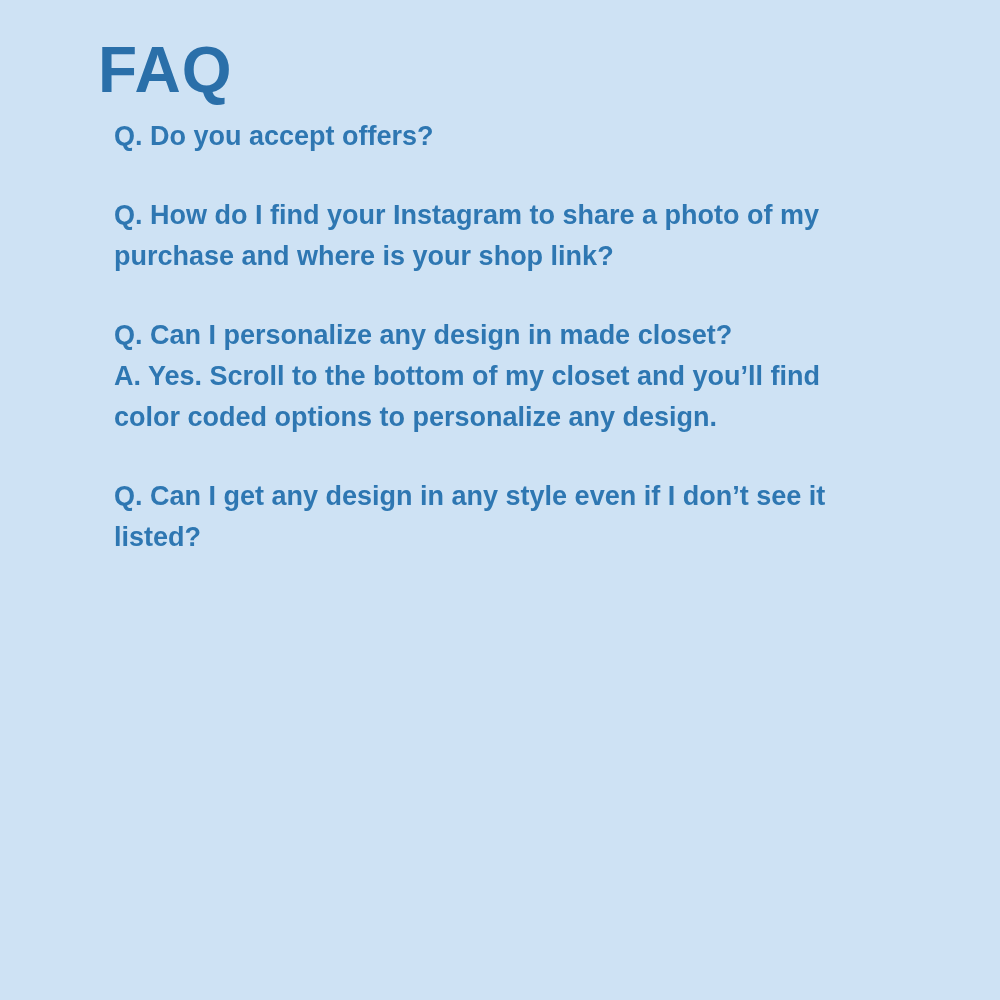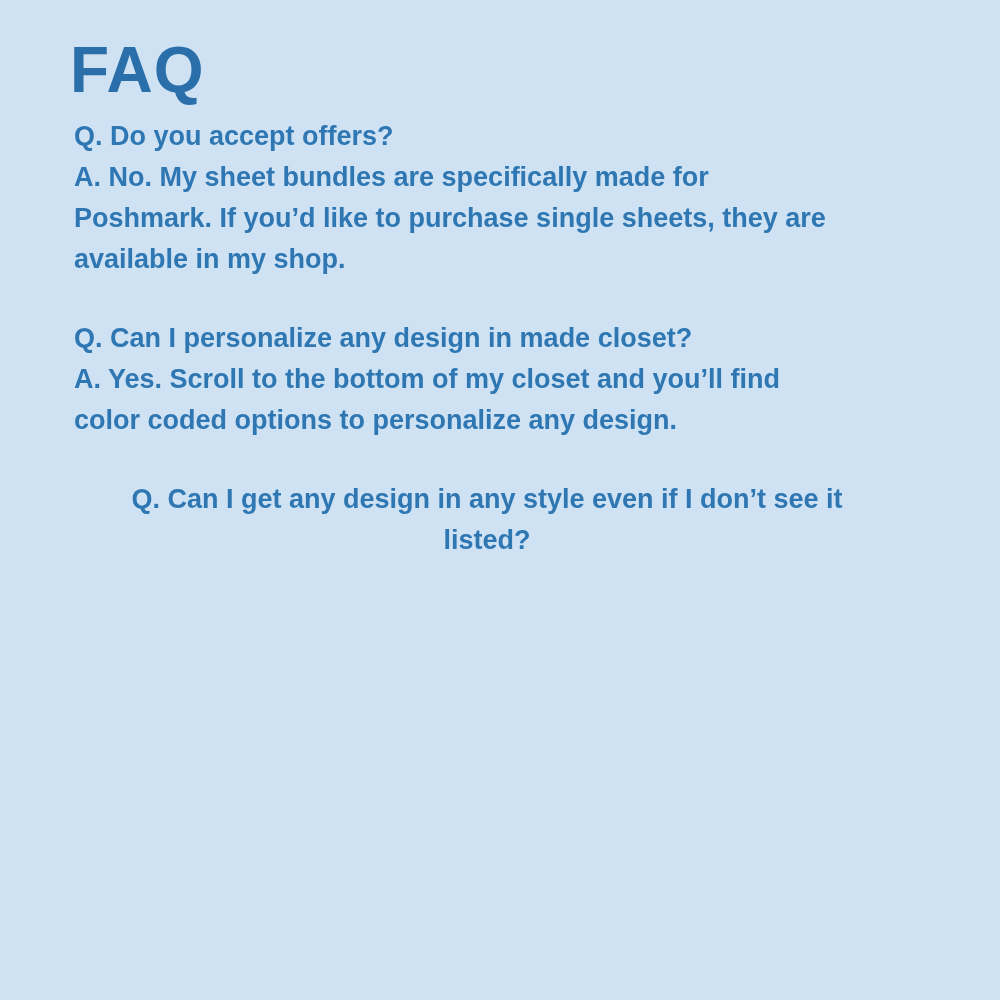--- a/index.html
+++ b/index.html
@@ -10,65 +10,63 @@
     width: 1000px;
     height: 1000px;
     background: #cee2f4;
     overflow: hidden;
     font-family: "Liberation Sans", sans-serif;
   }
   .page {
     box-sizing: border-box;
     width: 1000px;
     height: 1000px;
-    padding: 34px 100px 0 70px;
+    padding: 34px 100px 0 98px;
   }
   .faq-title {
     margin: 0 0 10px 0;
     font-size: 64px;
     line-height: 72px;
     font-weight: 600;
     letter-spacing: 1px;
     color: #2a6fa9;
     color: #2a6fa9;
   }
   .faq-item {
-    margin: 0 0 38px 4px;
+    margin: 0 0 38px 16px;
   }
   .faq-item:last-child {
     margin-bottom: 0;
-    text-align: center;
   }
   .q-text, .a-text {
     margin: 0;
     font-size: 27px;
     line-height: 41px;
     font-weight: 600;
     color: #2e77b2;
     white-space: pre-line;
   }
 </style>
 </head>
 <body>
 
 <div class="page">
 
   <h1 class="faq-title">FAQ</h1>
 
   <div class="faq-item">
     <p class="q-text">Q. Do you accept offers?</p>
-    <p class="a-text">A. No. My sheet bundles are specifically made for
-Poshmark. If you’d like to purchase single sheets, they are
-available in my shop.</p>
   </div>
 
   <div class="faq-item">
   </div>
 
   <div class="faq-item">
+    <p class="q-text">Q. How do I find your Instagram to share a photo of my
+purchase and where is your shop link?</p>
   </div>
 
   <div class="faq-item">
     <p class="q-text">Q. Can I personalize any design in made closet?</p>
     <p class="a-text">A. Yes. Scroll to the bottom of my closet and you’ll find
 color coded options to personalize any design.</p>
   </div>
 
   <div class="faq-item">
     <p class="q-text">Q. Can I get any design in any style even if I don’t see it

